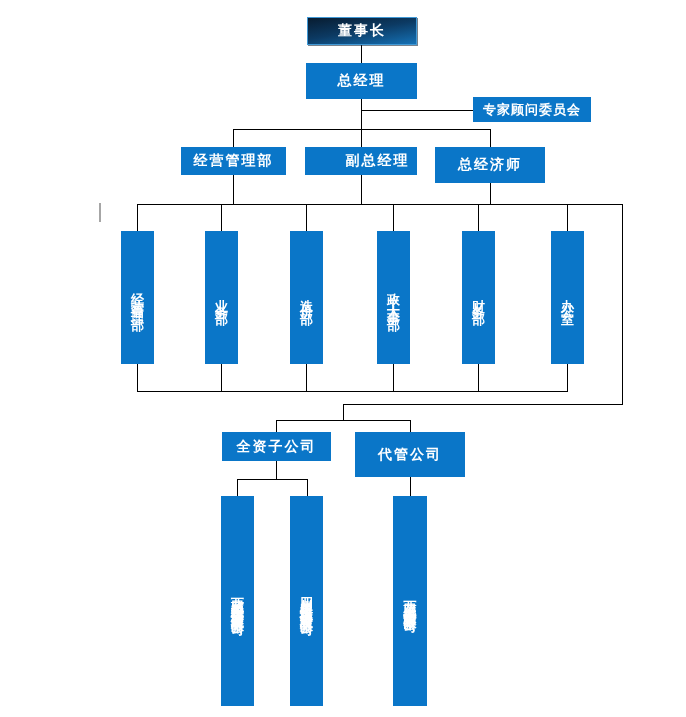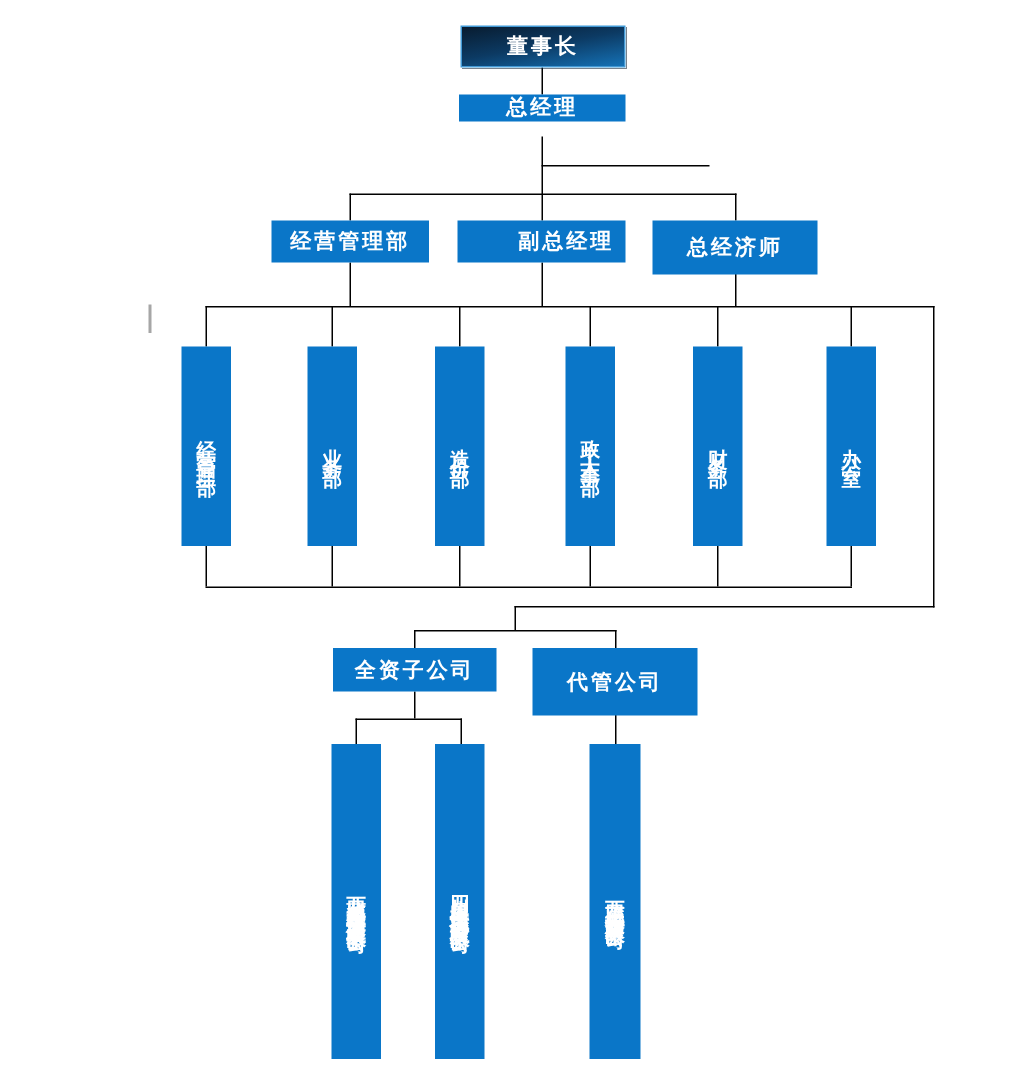--- a/index.html
+++ b/index.html
@@ -106,24 +106,27 @@
   <div class="ln" style="left:307px;top:479px;width:1px;height:17px;"></div>
 
   <div class="ln" style="left:410px;top:461px;width:1px;height:35px;"></div>
 
   <div class="tick" style="left:99px;top:203px;width:2px;height:19px;"></div>
 
   <div class="hbox chairman" style="left:307px;top:17px;width:110px;height:28px;">
     <span>董事长</span>
   </div>
 
-  <div class="hbox" style="left:306px;top:63px;width:111px;height:18px;">
+  <div class="hbox" style="left:306px;top:63px;width:111px;height:36px;">
     <span>总经理</span>
   </div>
 
+  <div class="hbox small" style="left:473px;top:97px;width:118px;height:25px;">
+    <span>专家顾问委员会</span>
+  </div>
 
   <div class="hbox" style="left:181px;top:147px;width:105px;height:28px;">
     <span>经营管理部</span>
   </div>
 
   <div class="hbox" style="left:305px;top:147px;width:112px;height:28px;padding-left:33px;">
     <span>副总经理</span>
   </div>
 
   <div class="hbox" style="left:435px;top:147px;width:110px;height:36px;justify-content:center;">

